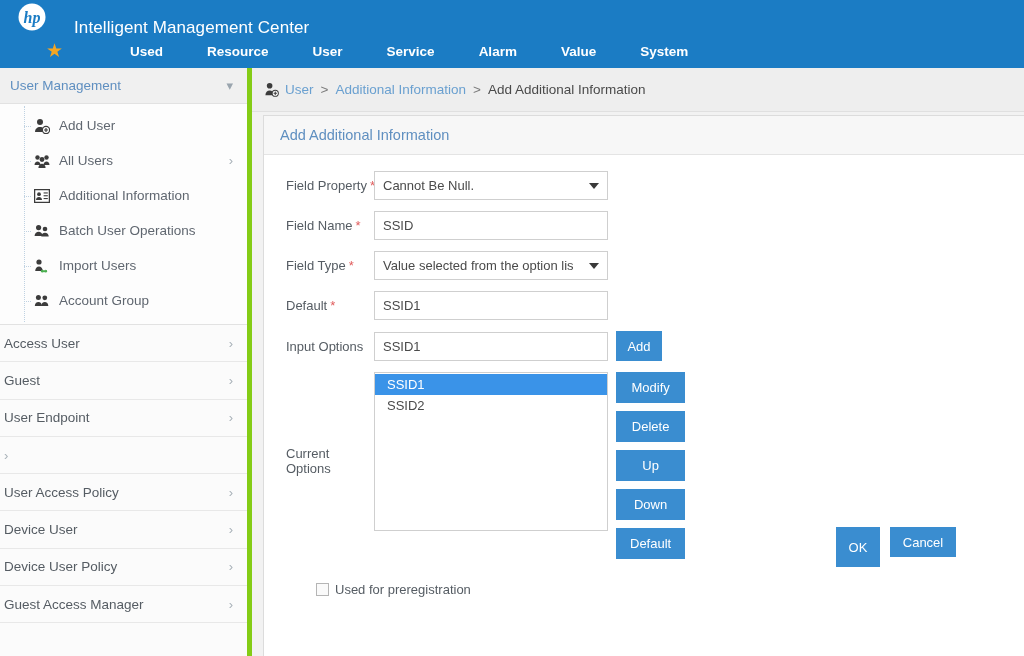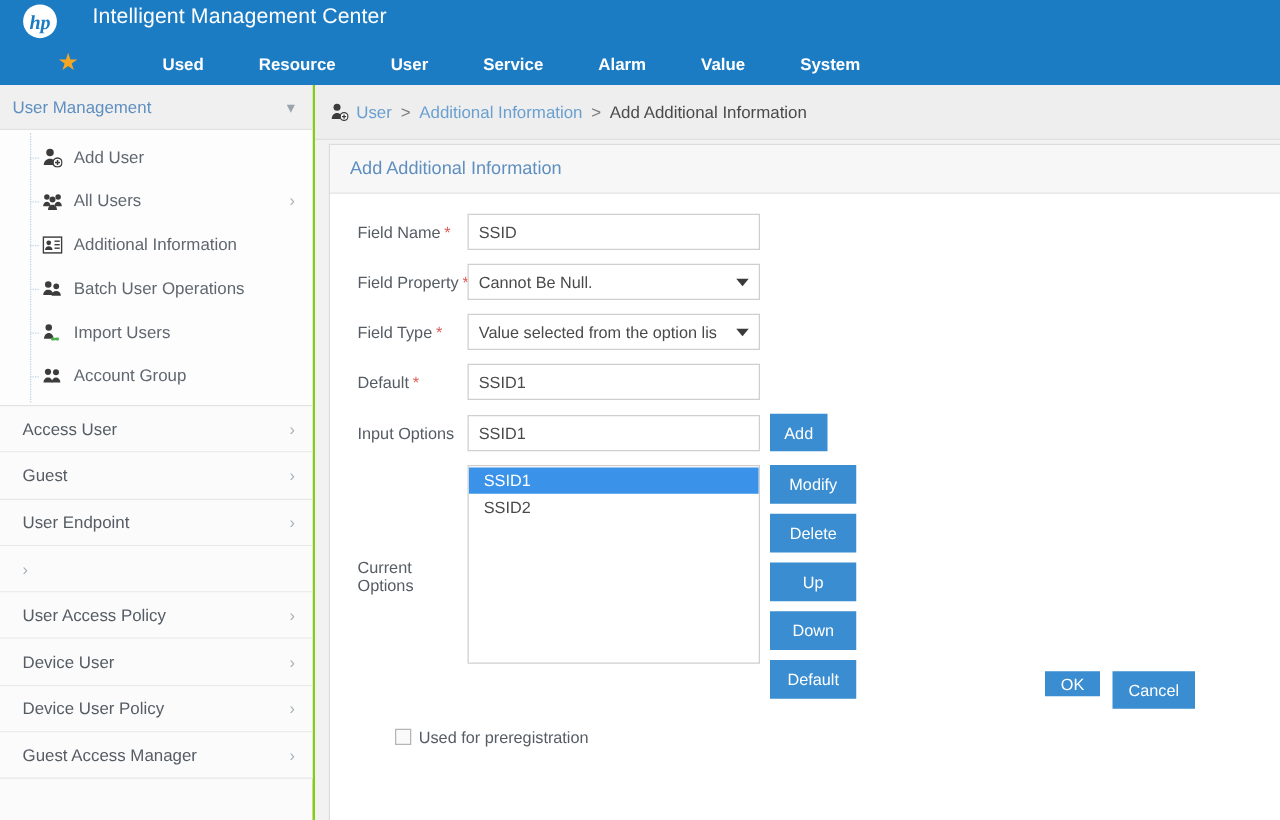--- a/index.html
+++ b/index.html
@@ -20,21 +20,21 @@
   .brandrow {
     position: absolute; top: 0; left: 0;
     width: 1024px; height: 34px;
   }
   .hp-logo {
     position: absolute; left: 12px; top: 3px;
     width: 40px; height: 28px;
   }
   .hp-logo svg { display: block; }
   .app-title {
-    position: absolute; left: 74px; top: 3px;
+    position: absolute; left: 74px; top: 18px;
     font-size: 17px;
     color: #ffffff;
     letter-spacing: .1px;
     white-space: nowrap;
   }
   .navrow {
     position: absolute; top: 34px; left: 0;
     width: 1024px; height: 34px;
   }
   .star-icon {
@@ -55,21 +55,21 @@
     white-space: nowrap;
     cursor: pointer;
   }
   .nav-item:last-child { margin-right: 0; }
 
   
   .sidebar {
     position: absolute; top: 68px; left: 0;
     width: 252px; height: 588px;
     background: #fbfbfb;
-    border-right: 2px solid #84cc16;
+    border-right: 5px solid #84cc16;
   }
   .side-header {
     position: relative;
     height: 36px;
     background: #f0f0f0;
     border-bottom: 1px solid #e2e2e2;
     display: flex; align-items: center;
     padding: 0 14px 0 10px;
     cursor: pointer;
   }
@@ -118,21 +118,21 @@
     color: #606770;
     flex: 1;
     white-space: nowrap;
   }
   .chev-right {
     color: #a8b1b8; font-size: 13px; line-height: 1;
   }
   .flat-item {
     height: 37.3px;
     display: flex; align-items: center;
-    padding: 0 14px 0 18px;
+    padding: 0 14px 0 4px;
     border-bottom: 1px solid #e8e8e8;
     background: #fbfbfb;
     cursor: pointer;
   }
   .flat-label {
     font-size: 13.5px;
     color: #555c63;
     flex: 1;
     white-space: nowrap;
   }
@@ -302,21 +302,21 @@
     font-size: 13px;
     color: #555c63;
     white-space: nowrap;
   }
 
   .actions {
     position: absolute;
     right: 68px; bottom: 30px;
     display: flex; gap: 10px;
   }
-  .btn-ok { width: 44px; height: 20px; }
+  .btn-ok { width: 44px; height: 40px; }
   .btn-cancel { width: 66px; height: 30px; }
 </style>
 </head>
 <body>
 
 <div class="topbar">
   <div class="brandrow">
     <div class="hp-logo">
       <svg width="40" height="28" viewBox="0 0 40 28">
         <circle cx="20" cy="14" r="13.5" fill="#ffffff"></circle>
@@ -481,30 +481,30 @@
   </div>
 
   <div class="card">
     <div class="card-head">
       <div class="card-title">Add Additional Information</div>
     </div>
 
     <div class="form">
 
       <div class="row">
-        <div class="lbl"><span>Field Name</span><span class="req">*</span></div>
-        <input class="inp" type="text" value="SSID" style="">
-      </div>
-
-      <div class="row">
         <div class="lbl"><span>Field Property</span><span class="req">*</span></div>
         <div class="sel-wrap">
           <input class="inp" type="text" readonly="" value="Cannot Be Null." style="">
           <span class="caret"></span>
         </div>
+      </div>
+
+      <div class="row">
+        <div class="lbl"><span>Field Name</span><span class="req">*</span></div>
+        <input class="inp" type="text" value="SSID" style="">
       </div>
 
       <div class="row">
         <div class="lbl"><span>Field Type</span><span class="req">*</span></div>
         <div class="sel-wrap">
           <input class="inp" type="text" readonly="" value="Value selected from the option lis" style="">
           <span class="caret"></span>
         </div>
       </div>
 

